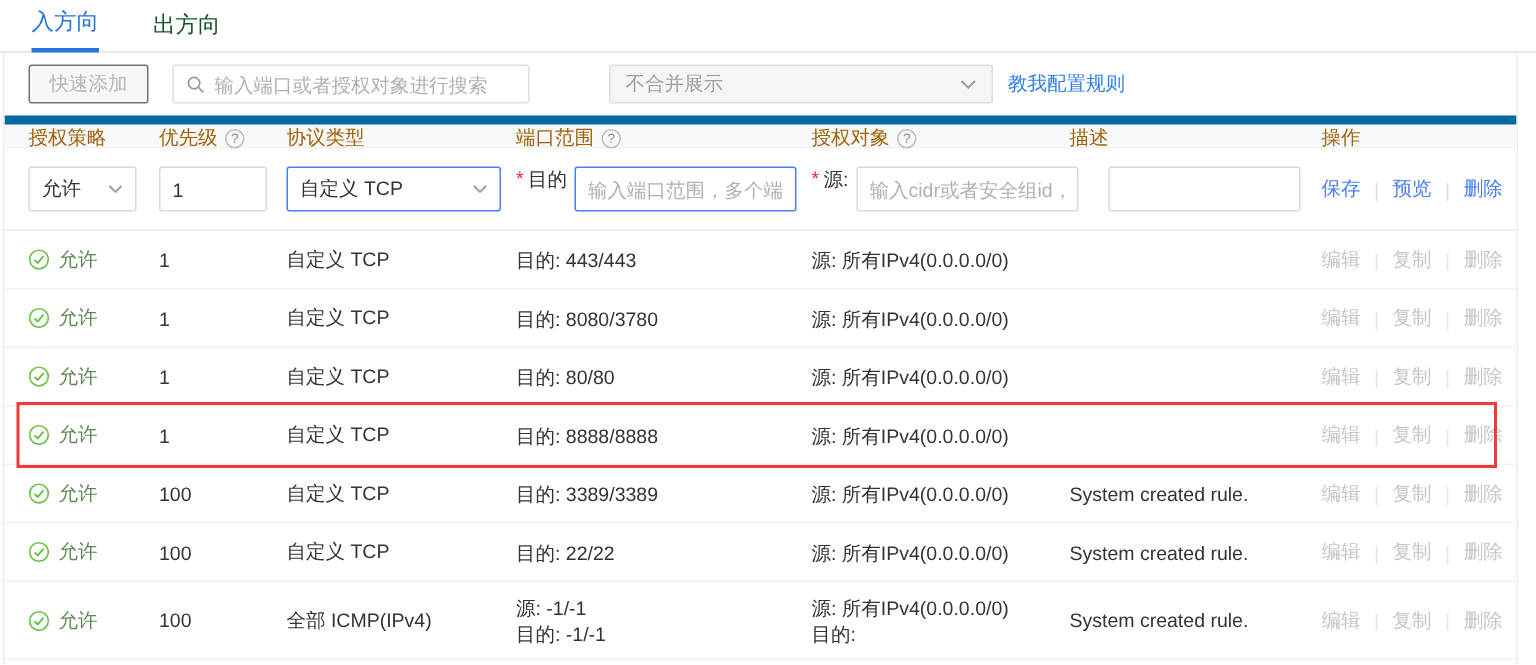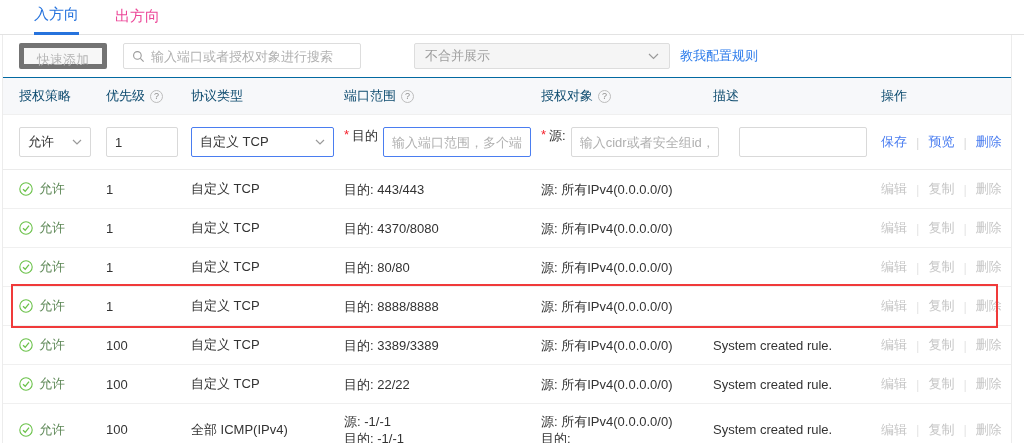--- a/index.html
+++ b/index.html
@@ -4,50 +4,50 @@
 <style>
   * { box-sizing: border-box; margin: 0; padding: 0; }
   html,body { width:1024px; height:443px; }
   body {
     font-family: "Liberation Sans", "DejaVu Sans", sans-serif;
     font-size: 13px; color: #333; background: #fff; overflow: hidden;
   }
   .page { position: relative; width: 1024px; height: 443px; overflow: hidden; }
 
   
-  .tabbar { height: 35px; border-bottom: 1px solid #e3e3e3; padding-left: 34px;
+  .tabbar { height: 35px; border-bottom: 1px solid #e3e3e3; padding-left: 21px;
             display: flex; gap: 36px; align-items: flex-end; }
-  .tab { font-size: 15px; padding-bottom: 8px; color: #ec4899; cursor: pointer; }
+  .tab { font-size: 15px; padding-bottom: 8px; color: #14532d; cursor: pointer; }
   .tab.active { color: #2673dd; border-bottom: 3px solid #2673dd; margin-bottom: -1px; }
 
   
   .content { margin: 0 12px 0 2px; width: 1010px; height: 408px;
              border-left: 1px solid #ececec; border-right: 1px solid #ececec;
              position: relative; overflow: hidden; }
 
   
   .toolbar { height: 42px; display: flex; align-items: center; padding-left: 16px; }
   .btn { height: 26px; line-height: 24px; padding: 0 13px; background: #f7f7f7;
-         border: 5px solid #737373; border-radius: 2px; color: #b5b5b5; font-size: 13px;
+         border: 1px solid #737373; border-radius: 2px; color: #b5b5b5; font-size: 13px;
          margin-right: 16px; cursor: pointer; white-space: nowrap; }
   .search { width: 238px; height: 26px; border: 1px solid #ddd; border-radius: 2px;
             display: flex; align-items: center; padding: 0 8px; background: #fff; margin-right: 12px; }
   .search input { border: none; outline: none; flex: 1; font-size: 13px; color: #0f766e;
                   margin-left: 6px; background: transparent; font-family: inherit; }
   input::placeholder { color: #b0b0b0; }
   .dropdown { width: 256px; height: 26px; background: #f5f5f5; border: 1px solid #ddd;
               border-radius: 2px; color: #9e9e9e; display: flex; align-items: center;
               justify-content: space-between; padding: 0 10px; margin-right: 10px; cursor: pointer; margin-left: 41px; }
   .help-link { color: #2d7ceb; cursor: pointer; white-space: nowrap; }
 
   
   .grid { display: grid; grid-template-columns: 87px 85px 153px 197px 172px 168px 130px;
           padding-left: 16px; align-items: center; }
-  .thead { height: 38px; background: #f7f8fa; border-top: 1px solid #0369a1;
-           border-bottom: 1px solid #f0f0f0; color: #0c4a6e; }
+  .thead { height: 22px; background: #f7f8fa; border-top: 6px solid #0369a1;
+           border-bottom: 1px solid #f0f0f0; color: #a16207; }
   .th { display: flex; align-items: center; }
   .q-icon { display: inline-block; width: 13px; height: 13px; border: 1px solid #bdbdbd;
             border-radius: 50%; font-size: 9px; line-height: 11px; text-align: center;
             color: #8c8c8c; margin-left: 5px; }
   .q-icon::after { content: "?"; }
 
   
   .edit-row { height: 55px; border-bottom: 1px solid #ebebeb; background: #fff; }
   .ctl { height: 30px; border: 1px solid #d9d9d9; border-radius: 2px; background: #fff;
          display: inline-flex; align-items: center; font-size: 13px; color: #333; }
@@ -214,21 +214,21 @@
       <div class="policy-cell">
         <svg class="icon-svg" width="14" height="14" viewBox="0 0 14 14">
             <circle cx="7" cy="7" r="6.2" fill="none" stroke="#6bc24a" stroke-width="1.1"></circle>
             <polyline points="4,7.3 6.2,9.3 10,4.7" fill="none" stroke="#6bc24a" stroke-width="1.3"></polyline>
           </svg>
         <span class="policy-text">允许</span>
       </div>
       <div class="cell">1</div>
       <div class="cell">自定义 TCP</div>
       <div class="cell">
-          <span class="line">目的: 4370/8080</span>
+          <span class="line">目的: 8080/3780</span>
         </div>
       <div class="cell">
           <span class="line">源: 所有IPv4(0.0.0.0/0)</span>
         </div>
       <div class="cell"></div>
       <div class="row-actions">
         <span class="lnk">编辑</span>
           <span class="sep">|</span>
         <span class="lnk">复制</span>
           <span class="sep">|</span>

